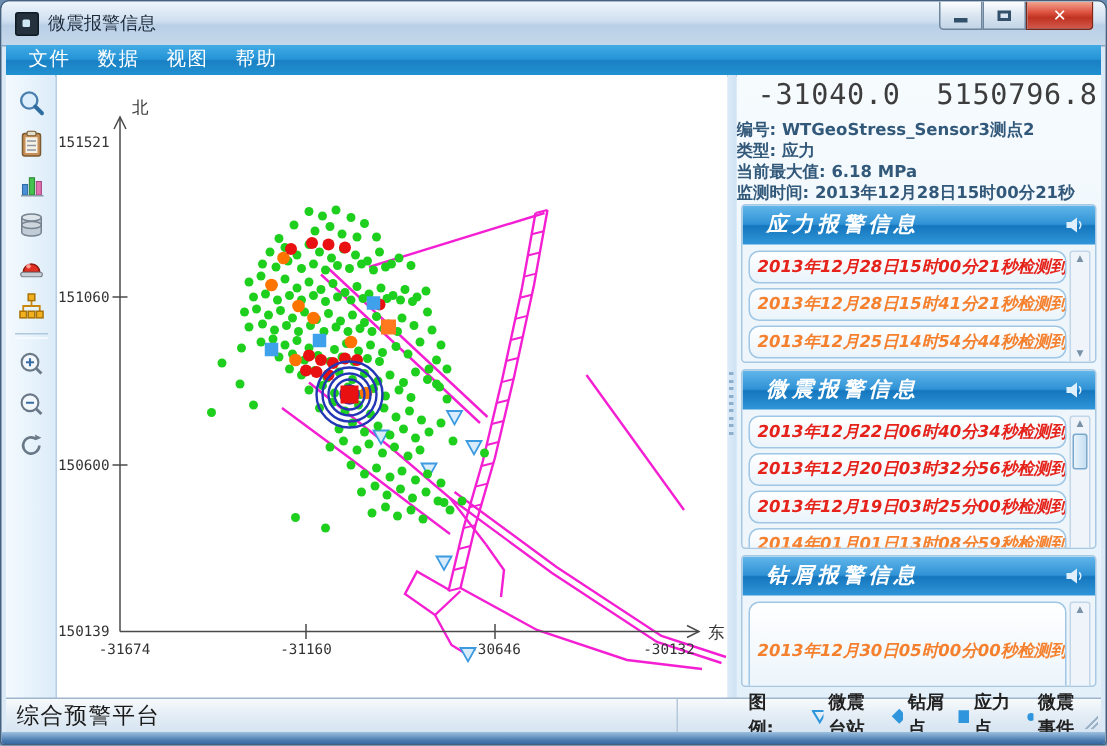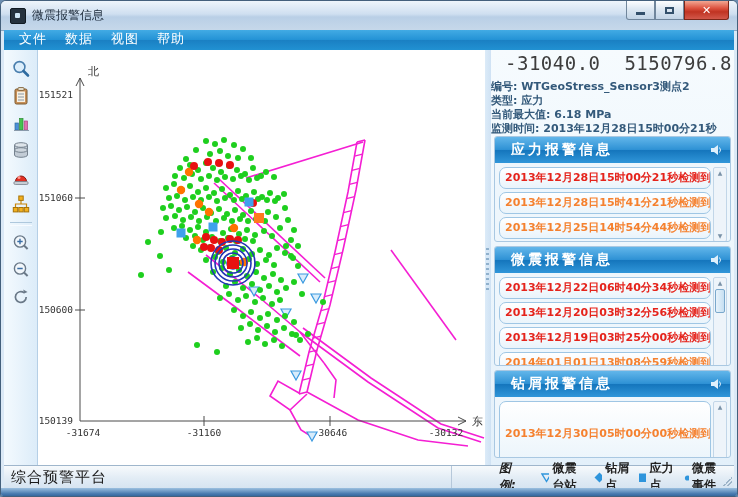--- a/index.html
+++ b/index.html
@@ -36,21 +36,21 @@
   .chart svg{position:absolute;left:0;top:0;}
   .splitter{width:6px;background:linear-gradient(to right,#dcebf8,#cfe2f4);position:relative;}
   .splitter .grip{position:absolute;left:1px;top:198px;width:3px;height:44px;
     background:repeating-linear-gradient(#8fb0cc 0 2px,transparent 2px 5px);}
   
   .rightpanel{flex:1;background:linear-gradient(#f6fbfe,#e3f0fa);display:flex;flex-direction:column;overflow:hidden;}
   .coords{height:26px;font-family:"DejaVu Sans Mono","Liberation Mono",monospace;font-size:19px;color:#3d3d3d;
     padding:2px 0 0 14px;white-space:pre;letter-spacing:0.5px;}
   .info{padding:2px 0 0 0;height:54px;}
   .info-row{font-size:11px;font-weight:bold;color:#33597a;line-height:14px;white-space:nowrap;}
-  .panel{margin:2px 3px 2px 3px;border:1px solid #a9c8e2;border-radius:3px;background:#eef6fc;overflow:hidden;}
+  .panel{margin:2px 3px 2px 3px;border:1px solid #a9c8e2;border-radius:3px;background:#eef6fc;overflow:hidden;font-style:italic;}
   .panel-header{height:26px;background:linear-gradient(#62b6ea,#2f92d5 48%,#1576bd 52%,#3096d9);
     color:#fff;font-size:14px;font-weight:bold;letter-spacing:3px;display:flex;align-items:center;
     padding:0 8px 0 16px;position:relative;}
   .speaker{position:absolute;right:8px;top:7px;}
   .panel-body{padding:4px 3px 3px 4px;display:flex;}
   .alert-list{flex:1;min-width:0;}
   .alert{border:1px solid #9fc6e4;border-radius:7px;background:linear-gradient(#ffffff,#eaf4fb);
     font-size:11px;font-weight:bold;height:18px;line-height:18px;padding:1px 4px 1px 5px;margin-bottom:3px;
     white-space:nowrap;overflow:hidden;}
   .level-red{color:#e5231b;}
@@ -63,21 +63,21 @@
   .vscroll .thumb{position:absolute;left:1px;right:1px;top:11px;height:22px;border:1px solid #7aa8cc;border-radius:2px;
     background:linear-gradient(to right,#e8f3fb,#c6dff2);}
   
   .statusbar{position:absolute;bottom:8px;left:3px;right:3px;height:22px;
     background:linear-gradient(#f7fafc,#e2ecf5 55%,#d6e4f1);border-top:1px solid #9fb6cc;
     display:flex;align-items:flex-end;gap:37px;}
   .status-left{flex:1;font-size:15px;color:#1a1a1a;padding-left:7px;letter-spacing:1px;border-right:1px solid #b6c8da;height:100%;display:flex;align-items:center;box-sizing:border-box;}
   .legend{width:245px;display:flex;align-items:center;padding-left:10px;font-size:12px;font-weight:bold;color:#222;position:relative;height:100%;box-sizing:border-box;}
   .legend-entry{display:flex;align-items:center;margin-right:7px;}
   .legend-entry svg{margin-right:3px;}
-  .legend-title{margin-right:21px;font-style:italic;}
+  .legend-title{margin-right:21px;}
   .resize-grip{position:absolute;right:2px;bottom:2px;width:9px;height:9px;
     background:linear-gradient(135deg,transparent 50%,#9db4c8 50%,#9db4c8 60%,transparent 60%,transparent 72%,#9db4c8 72%,#9db4c8 82%,transparent 82%);}
   .bottomframe{position:absolute;bottom:0;left:0;right:0;height:8px;
     background:linear-gradient(#9cc0e0,#4a7cb0 70%,#35689f);}
 </style>
 </head>
 <body>
 
 <div class="window">
 

